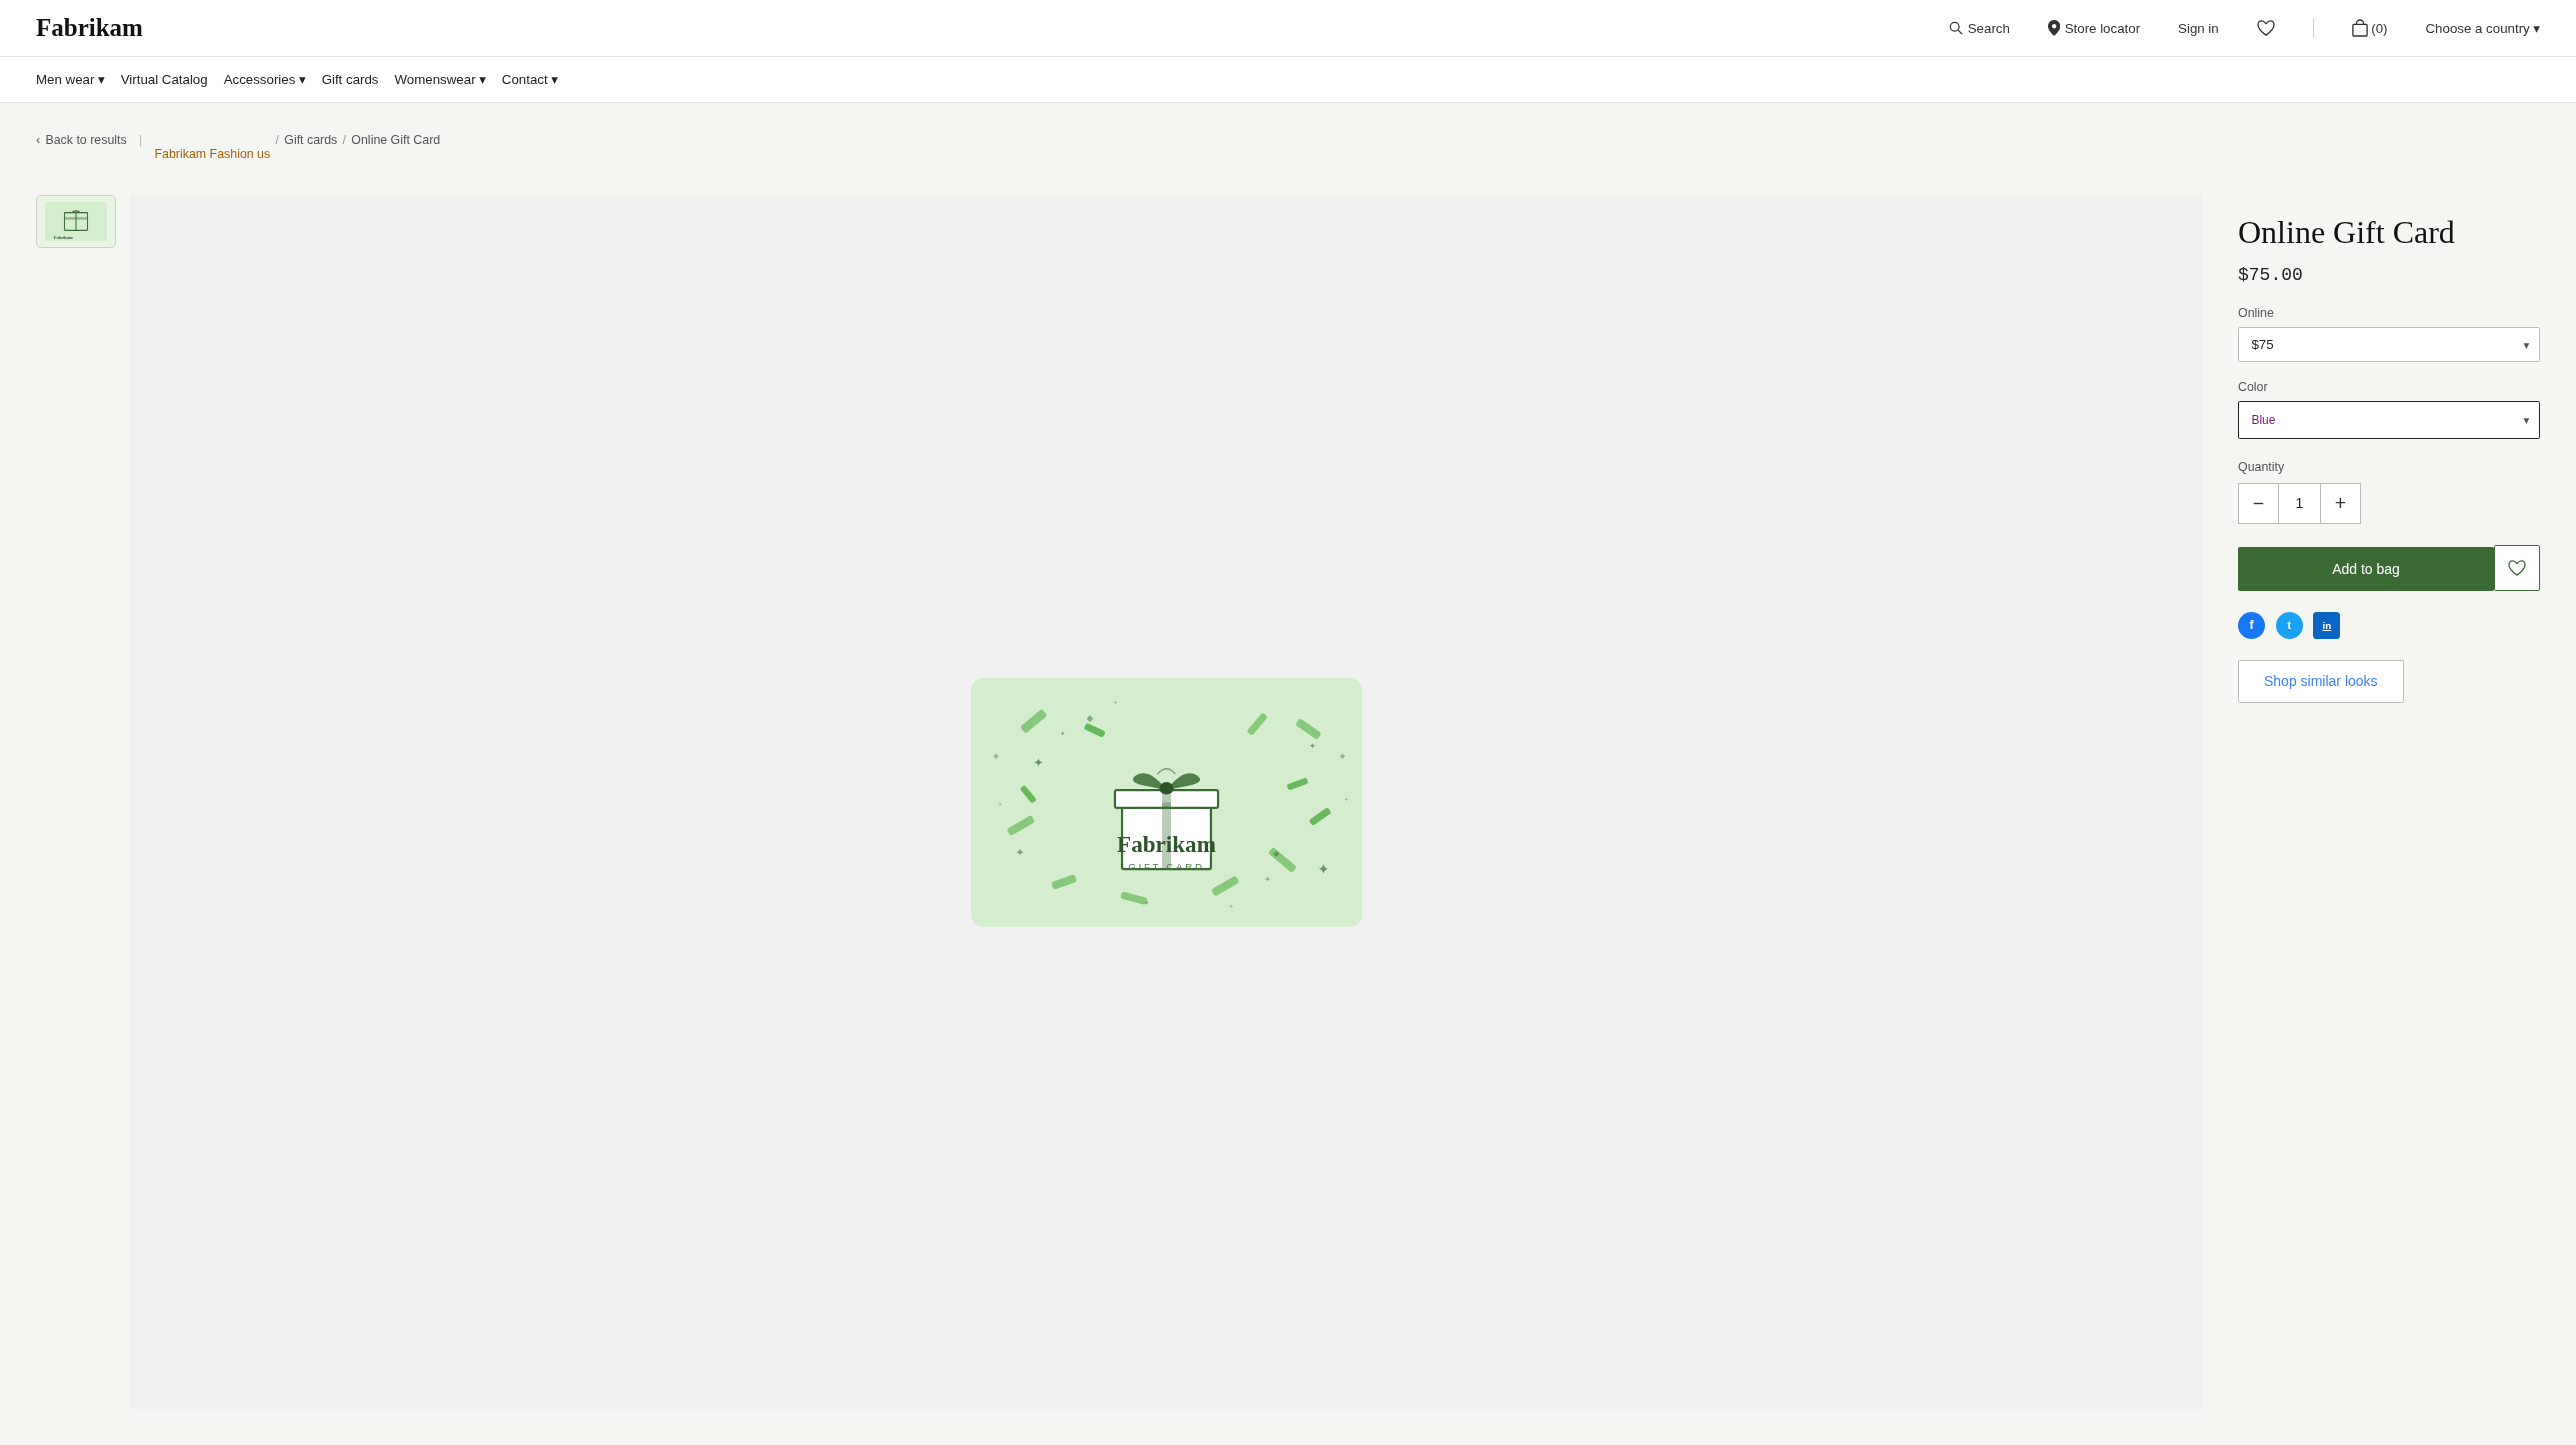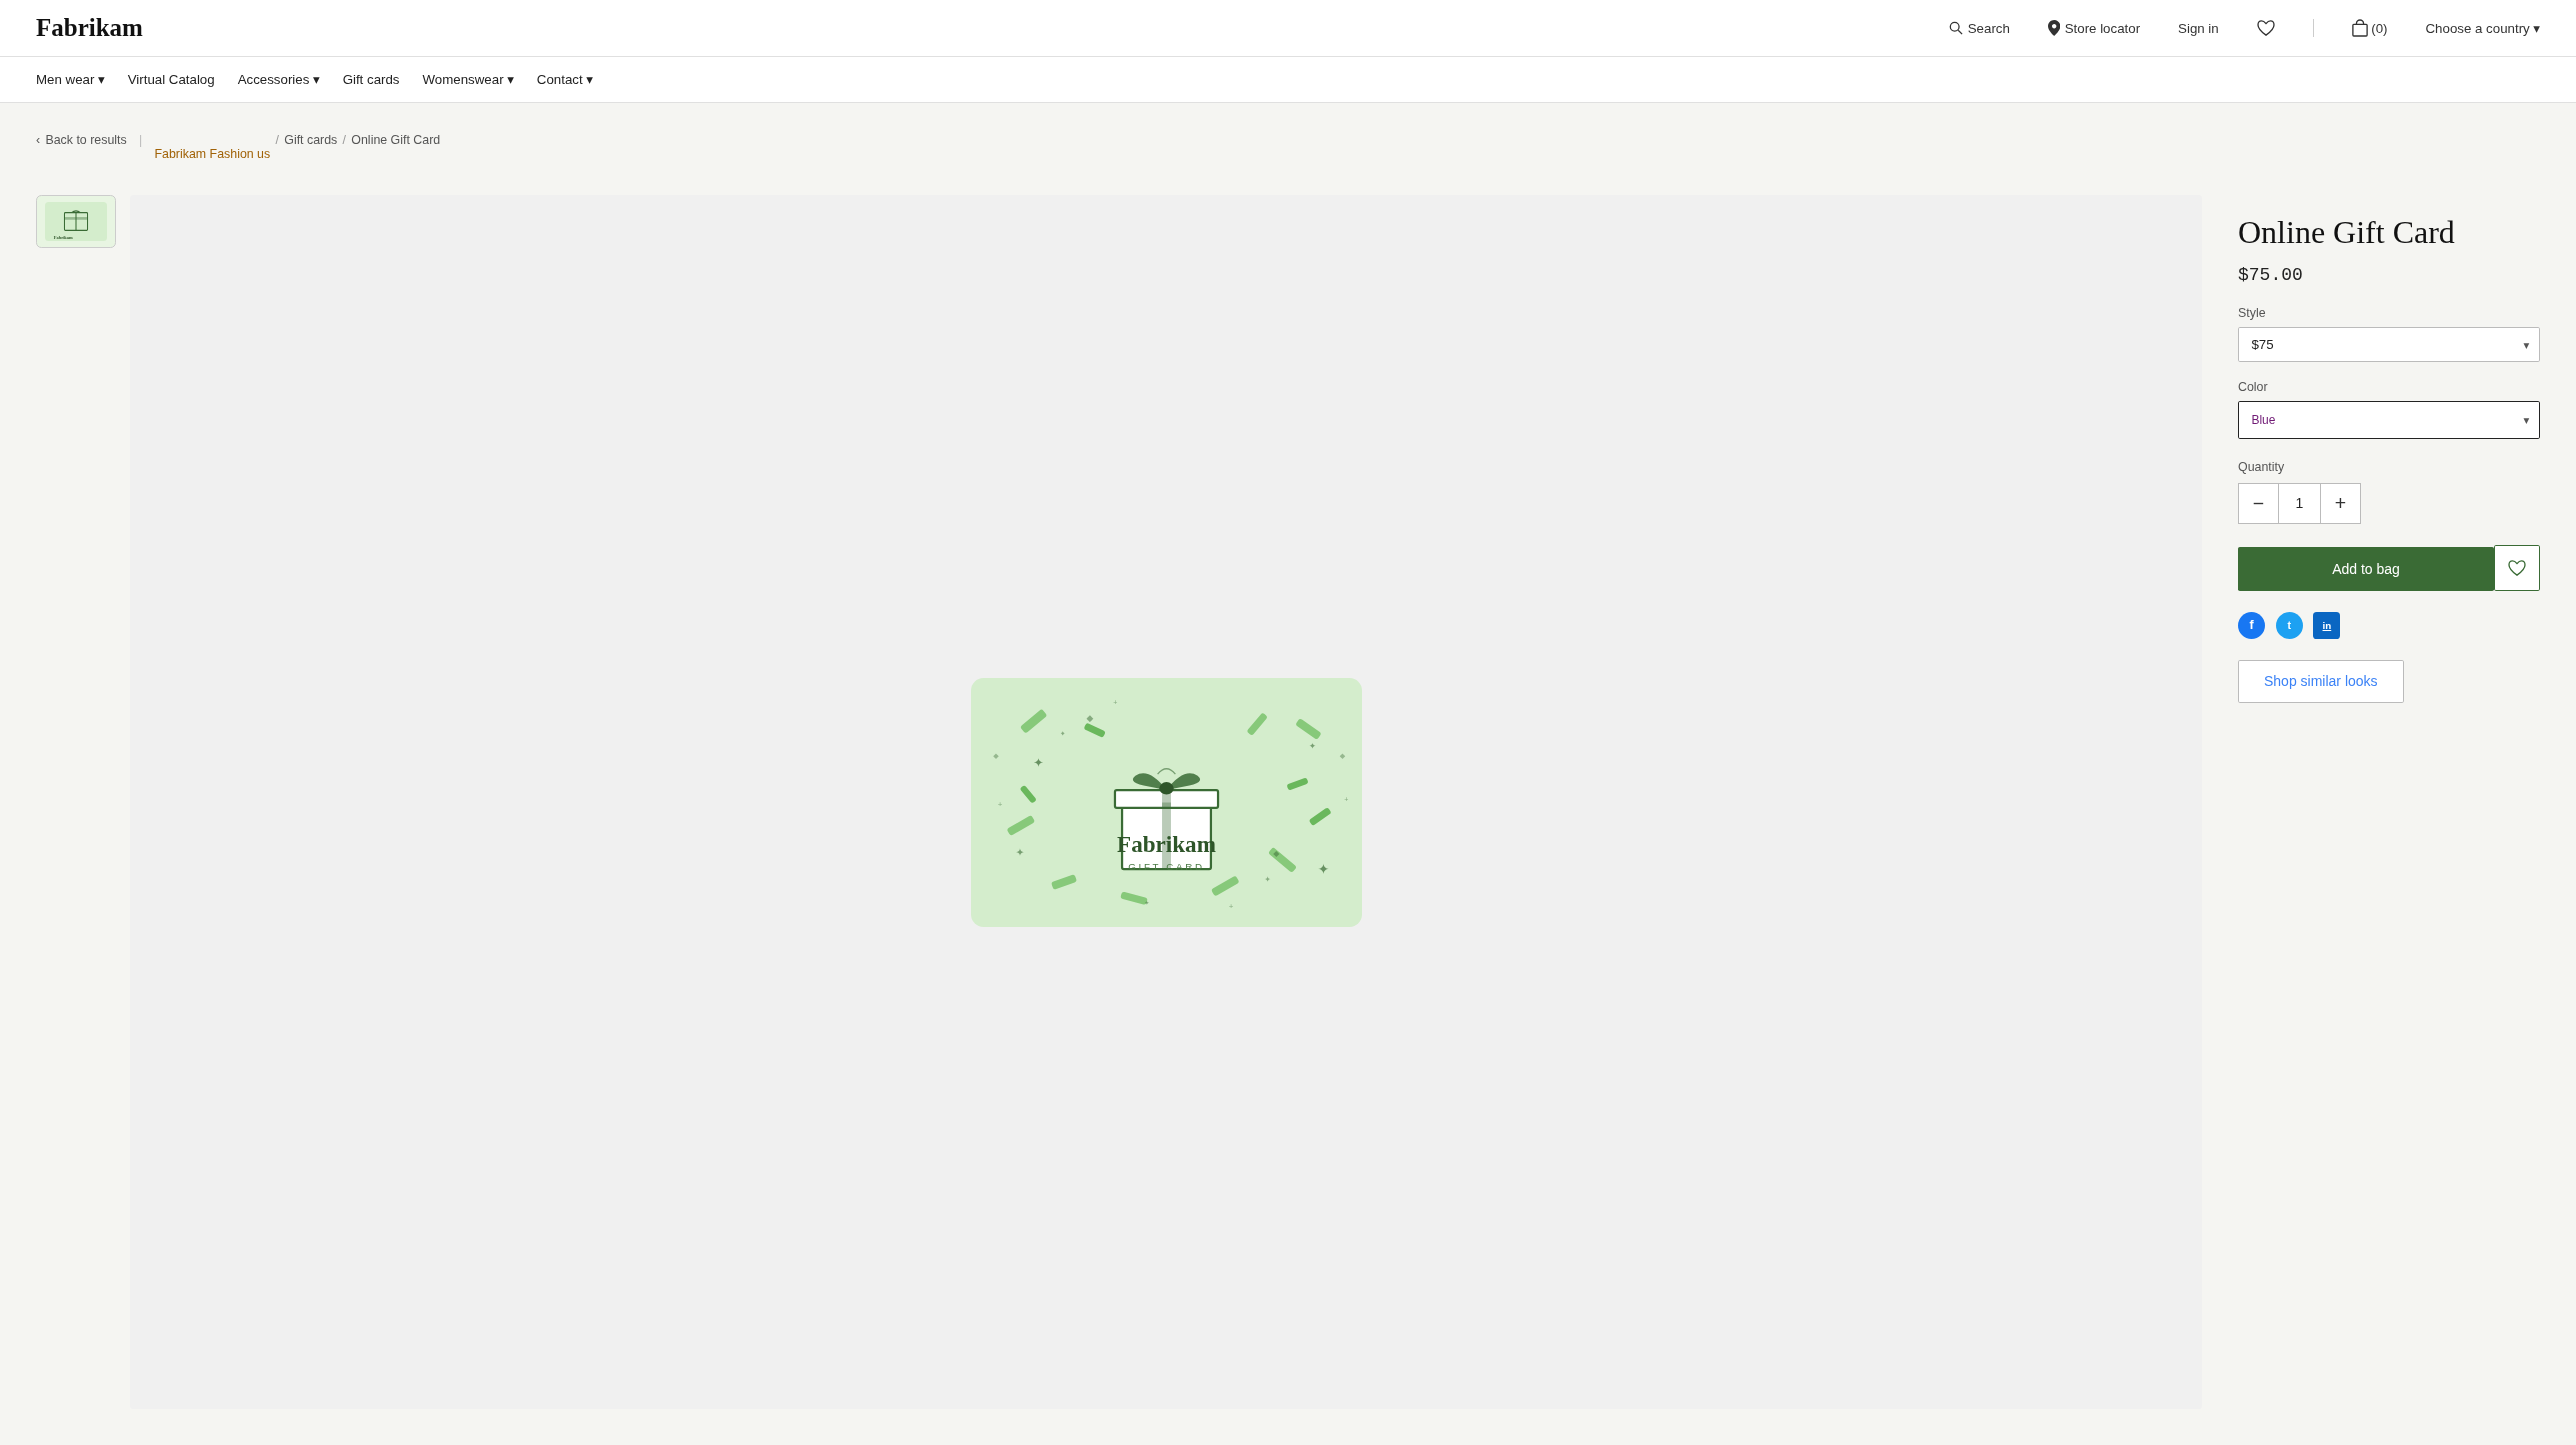--- a/index.html
+++ b/index.html
@@ -44,21 +44,21 @@
     }
 
     
     .nav {
       background: #fff;
       border-bottom: 0.9px solid #e0e0e0;
       padding: 0 36px;
       display: flex;
       align-items: center;
       height: 46px;
-      gap: 23px;
+      gap: 16px;
     }
     .nav-item {
       font-size: 13.3px;
       color: #222;
       cursor: pointer;
       display: flex;
       align-items: center;
       gap: 3.6px;
       text-decoration: none;
       white-space: nowrap;
@@ -461,21 +461,21 @@
         <text x="220" y="216" text-anchor="middle" font-size="11" letter-spacing="3" font-family="Arial,sans-serif" fill="#4a7a44">GIFT CARD</text>
       </svg>
     </div>
   </div>
 
   <div class="product-details">
     <h1 class="product-title">Online Gift Card</h1>
     <div class="product-price">$75.00</div>
 
     
-    <div class="field-label">Style</div>
+    <div class="field-label">Online</div>
     <div class="style-select-wrapper">
       <select class="style-select">
         <option>$25</option>
         <option>$50</option>
         <option selected="">$75</option>
         <option>$100</option>
         <option>$150</option>
         <option>$200</option>
       </select>
       <span class="select-arrow">▾</span>

